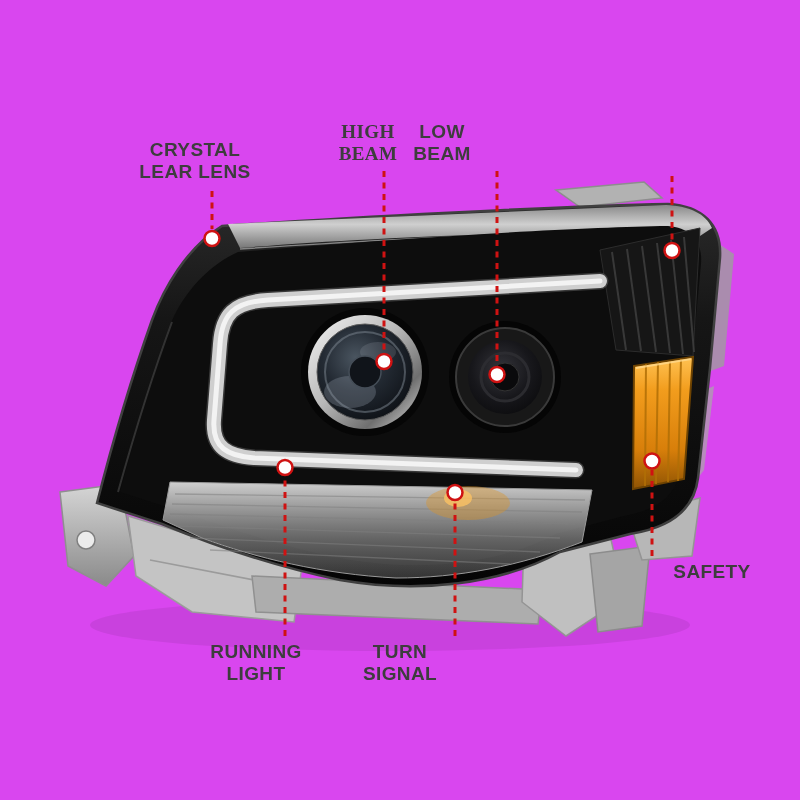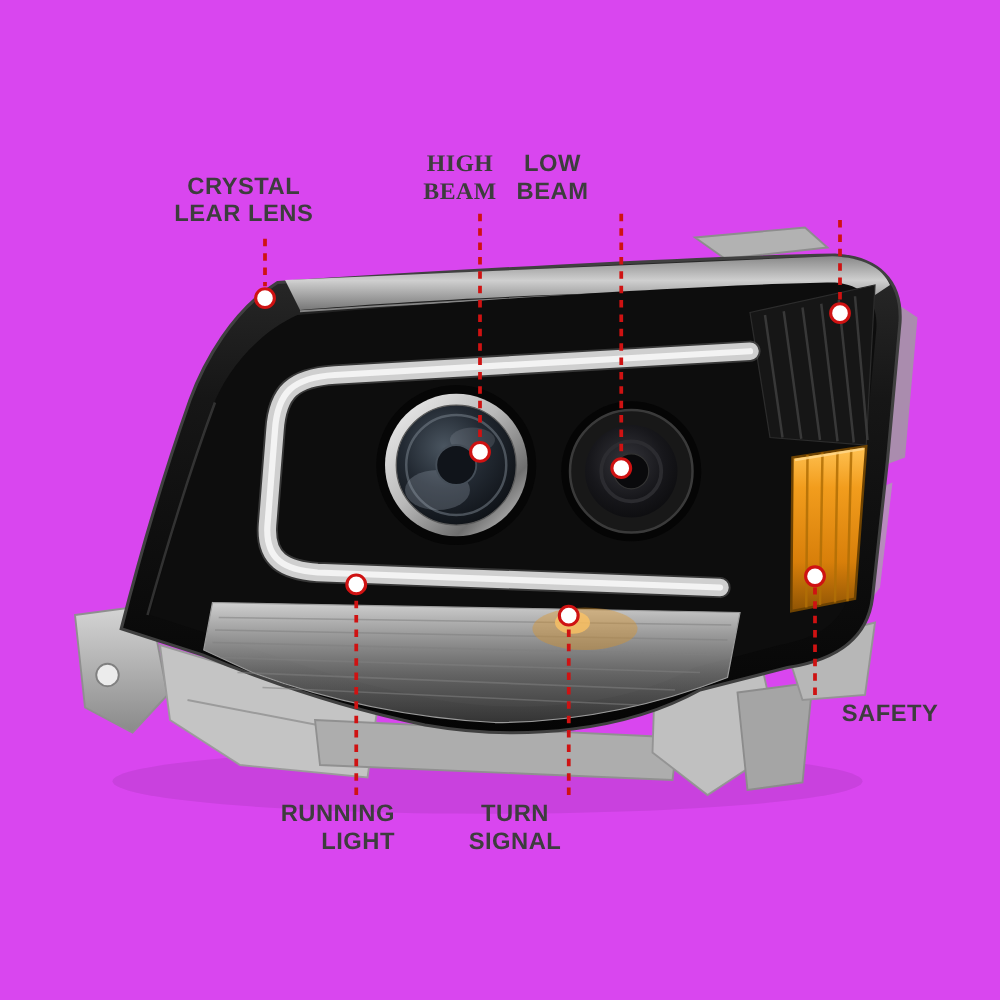--- a/index.html
+++ b/index.html
@@ -1,21 +1,21 @@
 <!DOCTYPE html>
 <html><head>
 <meta charset="utf-8">
 <style>
   html,body{margin:0;padding:0;background:#ffffff;}
   .stage{position:relative;width:800px;height:800px;background:#d946ef;overflow:hidden;
          font-family:"Liberation Sans",sans-serif;}
   .art{position:absolute;left:0;top:0;width:800px;height:800px;}
   .callout-label{position:absolute;color:#3d3d3d;font-size:19px;font-weight:700;
                  line-height:22px;letter-spacing:.4px;text-align:center;text-transform:uppercase;}
-  .callout-label.align-left{text-align:right;}
+  .callout-label.align-left{text-align:center;}
 </style>
 </head>
 <body>
 
 <div class="stage">
 
   <svg class="art" viewBox="0 0 800 800">
     <defs>
       <linearGradient id="gTrim" x1="0" y1="0" x2="0" y2="1">
         <stop offset="0" stop-color="#8d8d8d"></stop>
@@ -165,18 +165,18 @@
 
   <div class="callout-label" style="left:638px;top:561px;width:124px;margin-left:12px;">
     <div>SAFETY</div>
   </div>
 
   <div class="callout-label align-left" style="left:196px;top:641px;width:120px;">
     <div>RUNNING</div>
     <div>LIGHT</div>
   </div>
 
-  <div class="callout-label" style="left:364px;top:641px;width:96px;">
+  <div class="callout-label" style="left:352px;top:641px;width:96px;">
     <div>TURN</div>
     <div>SIGNAL</div>
   </div>
 
 </div>
 
 </body></html>

